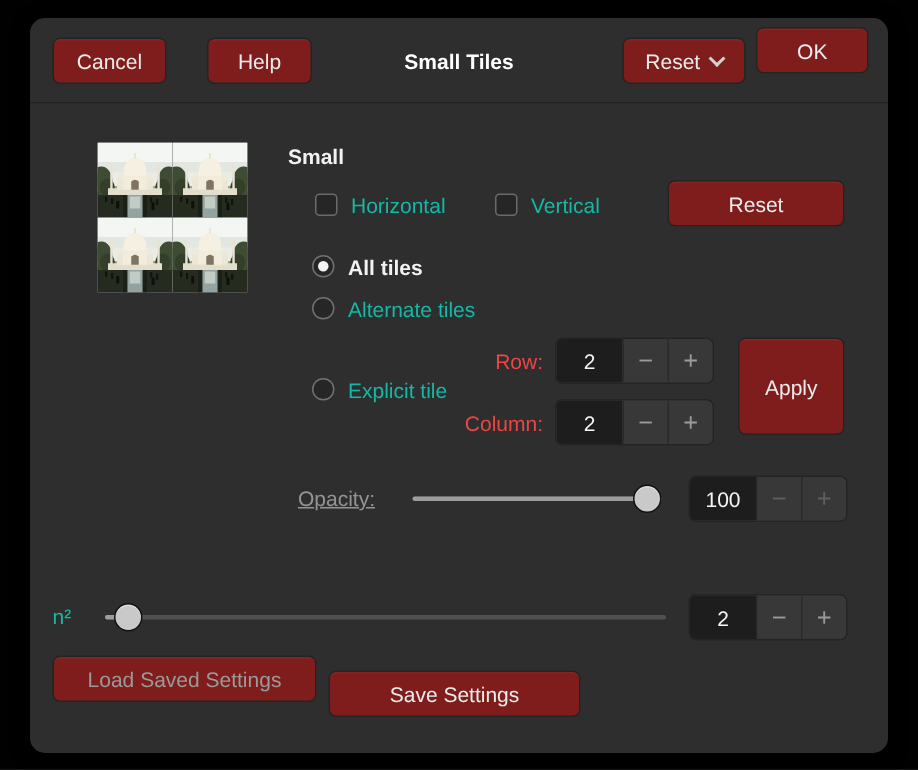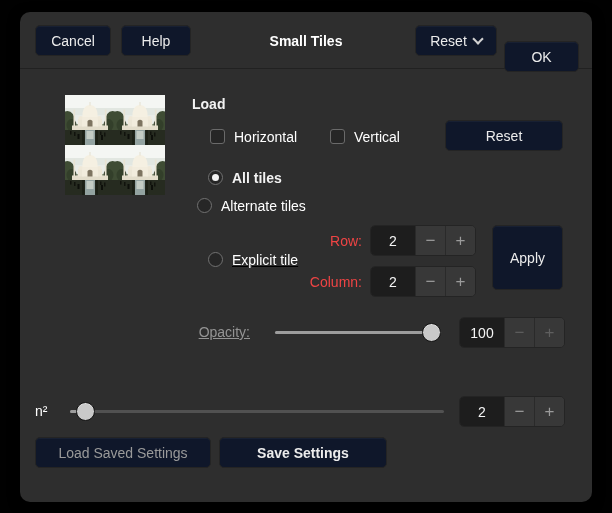--- a/index.html
+++ b/index.html
@@ -17,21 +17,21 @@
     border-radius: 10px;
     box-shadow: 0 0 0 1px #000, 0 3px 12px rgba(0,0,0,.65);
   }
   .header {
     position: absolute; left: 0; top: 0; width: 100%; height: 57px;
     border-bottom: 1px solid #212121;
     border-radius: 10px 10px 0 0;
   }
   .btn {
     position: absolute; height: 31px;
-    background: #0f172a;
+    background: #7f1d1d;
     border: 1px solid #242424;
     border-radius: 5px;
     color: #ececec; font-size: 14px; font-family: inherit;
     display: flex; align-items: center; justify-content: center; gap: 7px;
     padding: 0; cursor: default;
     box-shadow: inset 0 1px 0 rgba(255,255,255,.04);
     white-space: nowrap;
   }
   .btn.dimtext { color: #9a9a9a; }
   .title {
@@ -48,21 +48,21 @@
   }
   .preview {
     position: absolute; left: 45px; top: 83px; width: 100px; height: 100px;
     display: grid; grid-template-columns: 1fr 1fr; grid-template-rows: 1fr 1fr;
   }
   .tile { width: 100%; height: 100%; display: block; }
   .row {
     position: absolute; display: flex; align-items: center; gap: 9px;
     height: 17px;
   }
-  .lbl { color: #ffffff; font-size: 14px; white-space: nowrap; }
+  .lbl { color: #14b8a6; font-size: 14px; white-space: nowrap; }
   .lbl.bold { font-weight: bold; color: #f2f2f2; }
   .lbl.dim { color: #949494; }
   .heading { position: absolute; color: #f2f2f2; font-weight: bold; font-size: 14px; white-space: nowrap; }
   .rlabel { position: absolute; text-align: right; color: #ef4444; font-size: 14px; }
   .checkbox {
     width: 15px; height: 15px;
     background: #262626;
     border: 1px solid #6a6a6a; border-radius: 3px;
     flex: 0 0 auto;
   }
@@ -144,64 +144,64 @@
       <rect x="72" y="80" width="4" height="10" fill="#0d0f0a"></rect>
     </g>
   </defs>
 </svg>
 
 <div class="window">
 
   <div class="header">
     <div class="title">Small Tiles</div>
     <button class="btn" style="left:15px; top:13px; width:76px;">Cancel</button>
-    <button class="btn" style="left:101px; top:13px; width:70px;">Help</button>
+    <button class="btn" style="left:118px; top:13px; width:70px;">Help</button>
     <button class="btn" style="left:395px; top:13px; width:82px;">
       <span>Reset</span>
       <span class="chevron"></span>
     </button>
-    <button class="btn" style="left:484px; top:29px; width:75px;text-align:center;">OK</button>
+    <button class="btn" style="left:484px; top:6px; width:75px;text-align:center;">OK</button>
   </div>
 
   <div class="preview">
     <svg class="tile" viewBox="0 0 100 100" preserveAspectRatio="none">
         <use href="#taj"></use>
       </svg>
     <svg class="tile" viewBox="0 0 100 100" preserveAspectRatio="none">
         <use href="#taj"></use>
       </svg>
     <svg class="tile" viewBox="0 0 100 100" preserveAspectRatio="none">
         <use href="#taj"></use>
       </svg>
     <svg class="tile" viewBox="0 0 100 100" preserveAspectRatio="none">
         <use href="#taj"></use>
       </svg>
   </div>
 
-  <div class="heading" style="left:172px; top:84px;">Load</div>
+  <div class="heading" style="left:172px; top:84px;">Small</div>
 
   <div class="row" style="left:190px; top:116px;">
     <span class="checkbox"></span>
     <span class="lbl">Horizontal</span>
   </div>
   <div class="row" style="left:310px; top:116px;justify-content:flex-end;">
     <span class="checkbox"></span>
     <span class="lbl">Vertical</span>
   </div>
   <button class="btn" style="left:425px; top:108px; width:118px;">Reset</button>
 
   <div class="row" style="left:188px; top:157px;">
     <span class="radio checked"></span>
     <span class="lbl bold">All tiles</span>
   </div>
-  <div class="row" style="left:177px; top:185px;">
+  <div class="row" style="left:188px; top:185px;">
     <span class="radio"></span>
     <span class="lbl">Alternate tiles</span>
   </div>
-  <div class="row" style="left:188px; top:239px;text-decoration:underline;">
+  <div class="row" style="left:188px; top:239px;">
     <span class="radio"></span>
     <span class="lbl">Explicit tile</span>
   </div>
 
   <div class="rlabel" style="left:290px; top:221px; width:52px;">Row:</div>
   <div class="spin" style="left:350px; top:213px;">
     <div class="spin-value">2</div>
     <div class="spin-btn">
       <span>−</span>
     </div>
@@ -252,15 +252,15 @@
     <div class="spin-value">2</div>
     <div class="spin-btn">
       <span>−</span>
     </div>
     <div class="spin-btn">
       <span>+</span>
     </div>
   </div>
 
   <button class="btn dimtext" style="left:15px; top:425px; width:176px;">Load Saved Settings</button>
-  <button class="btn" style="left:199px; top:425px; width:168px;font-weight:bold;">Save Settings</button>
+  <button class="btn" style="left:199px; top:435px; width:168px;">Save Settings</button>
 
 </div>
 
 </body></html>

